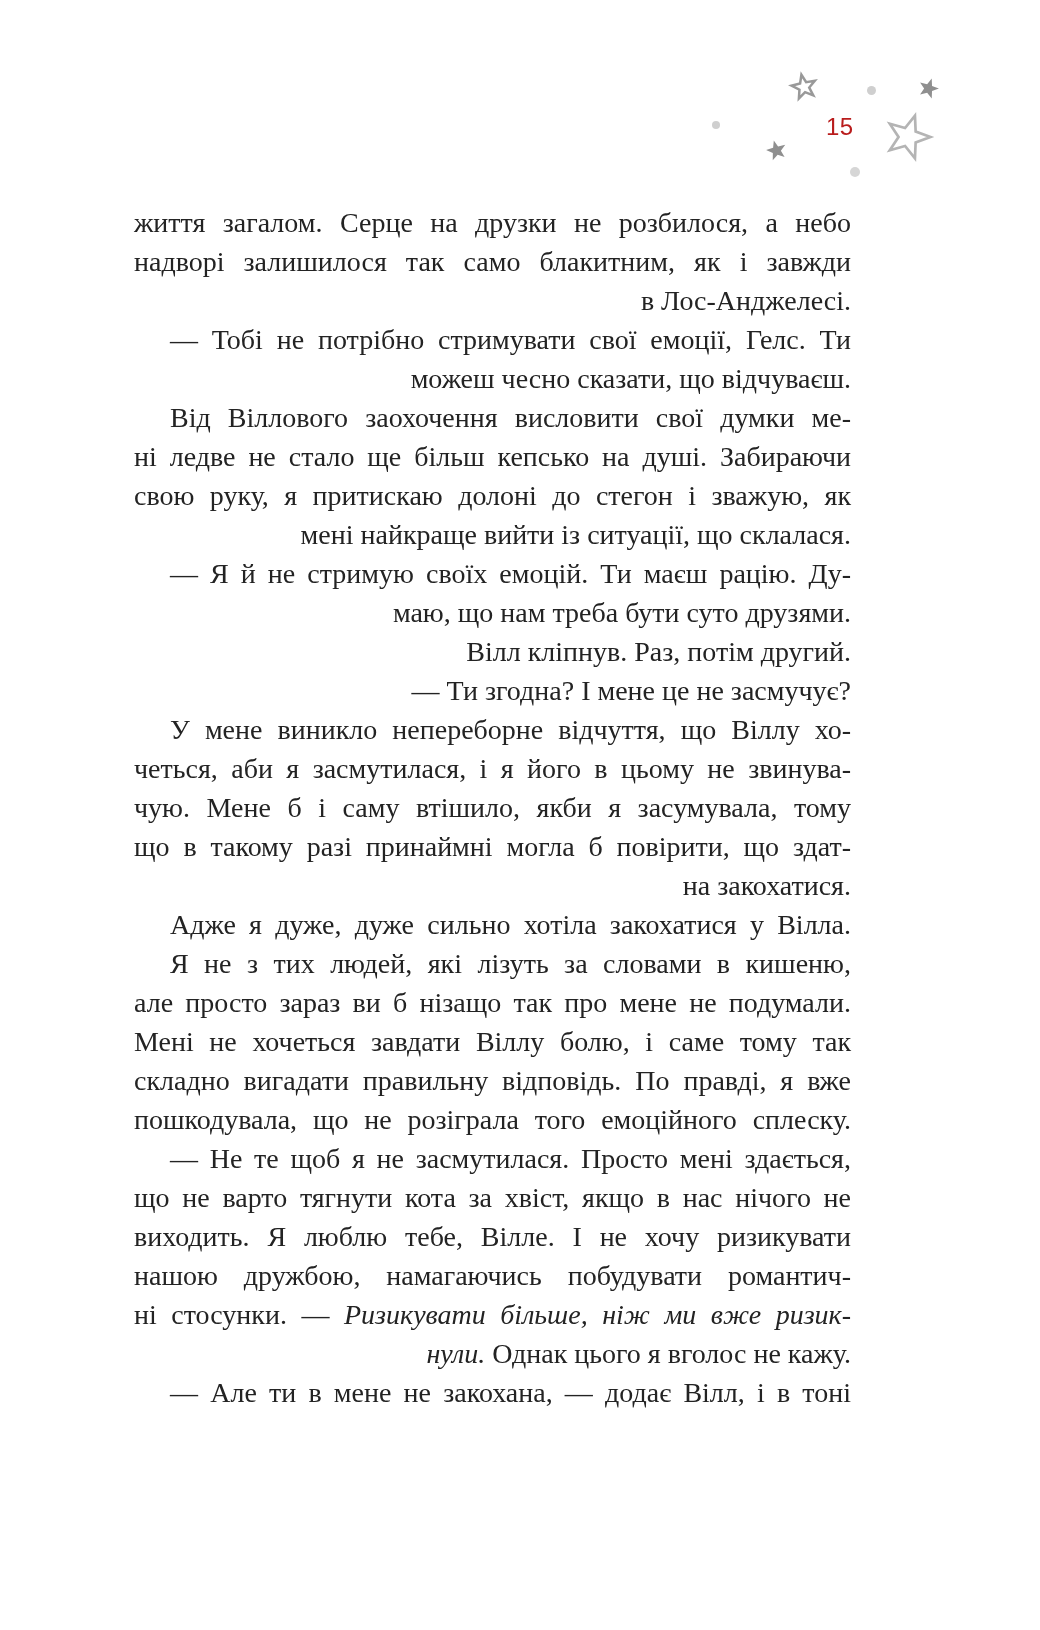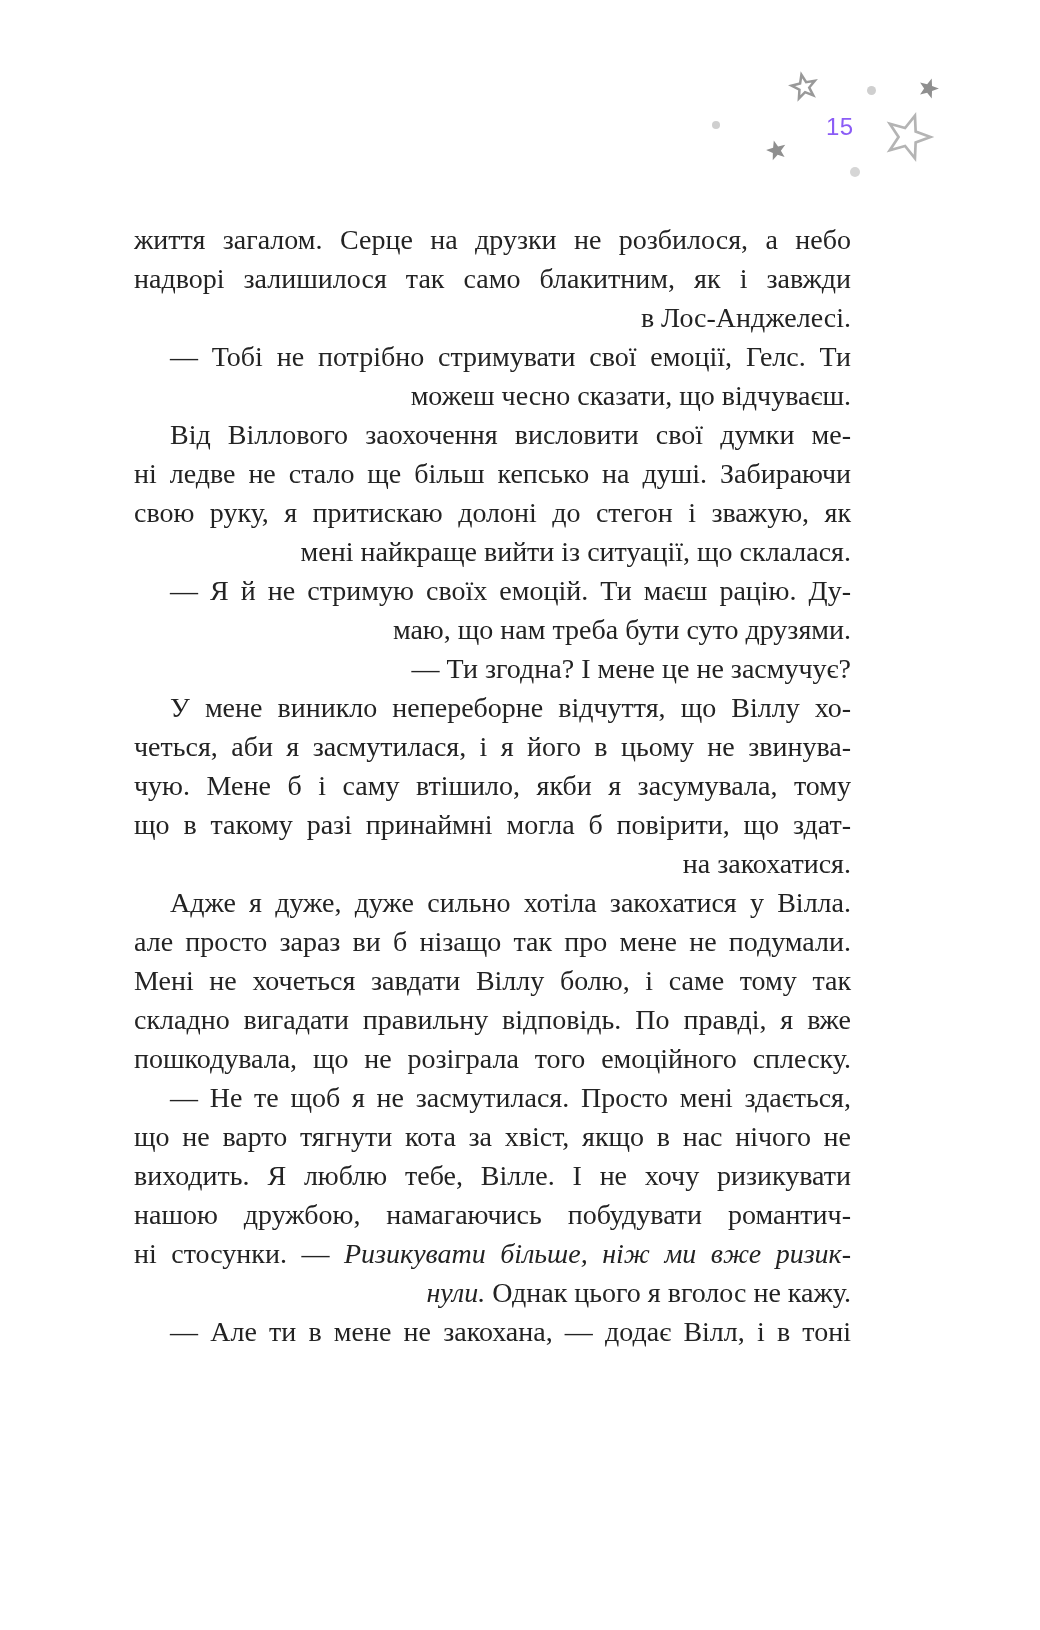--- a/index.html
+++ b/index.html
@@ -17,25 +17,25 @@
   }
   #decor-layer .star { position: absolute; display: block; overflow: visible; }
   #decor-layer .dot  { position: absolute; border-radius: 50%; }
   #page-number {
     position: absolute;
     left: 826px; top: 115px;
     font-family: "Liberation Sans", "DejaVu Sans", sans-serif;
     font-size: 24px;
     line-height: 1;
     letter-spacing: 0.5px;
-    color: #8b5cf6;
+    color: #b91c1c;
   }
   #text-block {
     position: absolute;
-    left: 134px; top: 220px;
+    left: 134px; top: 203px;
     width: 717px;
     font-size: 28px;
     line-height: 39px;
     color: #232323;
   }
   #text-block .line { text-align: right; white-space: normal; }
   #text-block .line.jfull { text-align: justify; text-align-last: justify; }
   #text-block .line.indent { text-indent: 36px; }
   #text-block .it { font-style: italic; }
 </style>
@@ -67,27 +67,29 @@
     <div class="line jfull"><span>надворі залишилося так само блакитним, як і завжди</span></div>
     <div class="line"><span>в Лос-Анджелесі.</span></div>
     <div class="line jfull indent"><span>— Тобі не потрібно стримувати свої емоції, Гелс. Ти</span></div>
     <div class="line"><span>можеш чесно сказати, що відчуваєш.</span></div>
     <div class="line jfull indent"><span>Від Віллового заохочення висловити свої думки ме-</span></div>
     <div class="line jfull"><span>ні ледве не стало ще більш кепсько на душі. Забираючи</span></div>
     <div class="line jfull"><span>свою руку, я притискаю долоні до стегон і зважую, як</span></div>
     <div class="line"><span>мені найкраще вийти із ситуації, що склалася.</span></div>
     <div class="line jfull indent"><span>— Я й не стримую своїх емоцій. Ти маєш рацію. Ду-</span></div>
     <div class="line"><span>маю, що нам треба бути суто друзями.</span></div>
+    <div class="line indent"><span>Вілл кліпнув. Раз, потім другий.</span></div>
     <div class="line indent"><span>— Ти згодна? І мене це не засмучує?</span></div>
     <div class="line jfull indent"><span>У мене виникло непереборне відчуття, що Віллу хо-</span></div>
     <div class="line jfull"><span>четься, аби я засмутилася, і я його в цьому не звинува-</span></div>
     <div class="line jfull"><span>чую. Мене б і саму втішило, якби я засумувала, тому</span></div>
     <div class="line jfull"><span>що в такому разі принаймні могла б повірити, що здат-</span></div>
     <div class="line"><span>на закохатися.</span></div>
     <div class="line jfull indent"><span>Адже я дуже, дуже сильно хотіла закохатися у Вілла.</span></div>
+    <div class="line jfull indent"><span>Я не з тих людей, які лізуть за словами в кишеню,</span></div>
     <div class="line jfull"><span>але просто зараз ви б нізащо так про мене не подумали.</span></div>
     <div class="line jfull"><span>Мені не хочеться завдати Віллу болю, і саме тому так</span></div>
     <div class="line jfull"><span>складно вигадати правильну відповідь. По правді, я вже</span></div>
     <div class="line jfull"><span>пошкодувала, що не розіграла того емоційного сплеску.</span></div>
     <div class="line jfull indent"><span>— Не те щоб я не засмутилася. Просто мені здається,</span></div>
     <div class="line jfull"><span>що не варто тягнути кота за хвіст, якщо в нас нічого не</span></div>
     <div class="line jfull"><span>виходить. Я люблю тебе, Вілле. І не хочу ризикувати</span></div>
     <div class="line jfull"><span>нашою дружбою, намагаючись побудувати романтич-</span></div>
     <div class="line jfull"><span>ні стосунки. — </span><span class="it">Ризикувати більше, ніж ми вже ризик-</span></div>
     <div class="line"><span class="it">нули.</span><span> Однак цього я вголос не кажу.</span></div>

